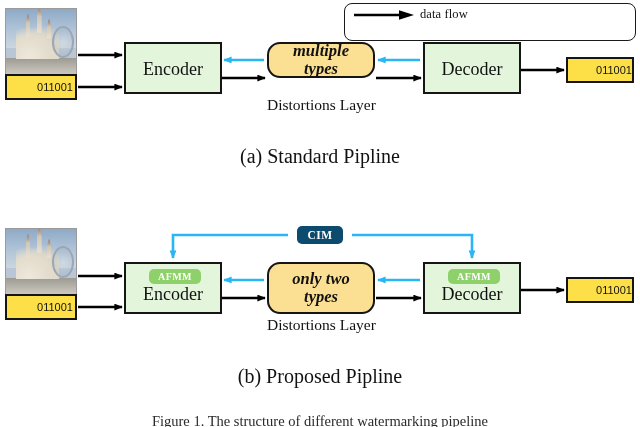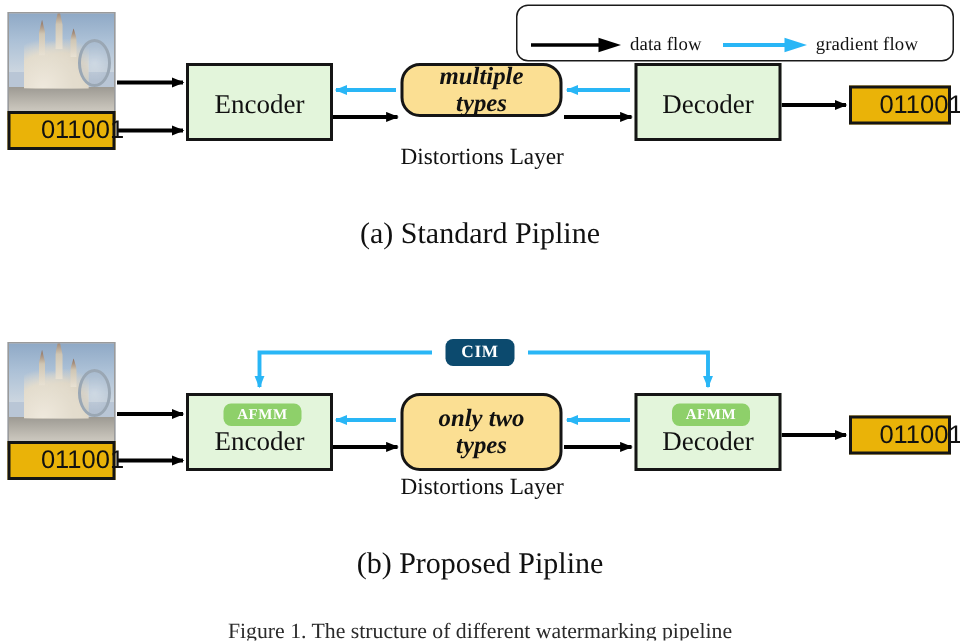--- a/index.html
+++ b/index.html
@@ -25,21 +25,21 @@
   .legend {
     position: absolute;
     left: 344px;
     top: 3px;
     width: 292px;
     height: 27px;
     border: 1.6px solid #1a1a1a;
     border-radius: 8px;
     background: #ffffff;
     display: flex;
-    align-items: flex-start;
+    align-items: flex-end;
     box-sizing: border-box;
     padding: 18px 8px;
   }
   .legend-item {
     display: flex;
     align-items: center;
     gap: 5px;
   }
   .legend-label {
     font-size: 12.5px;
@@ -75,24 +75,24 @@
     border: 2.2px solid #151515;
     border-radius: 13px;
     font-style: italic;
     font-weight: bold;
     font-size: 16.5px;
     line-height: 1.12;
     text-align: center;
   }
 
   .bits-box {
-    background: #eab308;
+    background: #fde047;
     border: 2.2px solid #151515;
     font-family: "Liberation Sans", sans-serif;
-    font-size: 17px;
+    font-size: 11px;
     padding-left: 28px;
   }
 
   .dist-caption {
     position: absolute;
     font-size: 15.5px;
     white-space: nowrap;
     text-align: left;
   }
 
@@ -208,27 +208,20 @@
 
   <div class="legend">
     <div class="legend-item">
       <svg width="62" height="12" viewBox="0 0 62 12">
         <line x1="1" y1="6" x2="48" y2="6" stroke="#000000" stroke-width="2.4"></line>
         <polygon points="46,1.2 61,6 46,10.8" fill="#000000"></polygon>
       </svg>
       <span class="legend-label">data flow</span>
     </div>
     <div class="legend-gap"></div>
-    <div class="legend-item">
-      <svg width="58" height="12" viewBox="0 0 58 12">
-        <line x1="1" y1="6" x2="44" y2="6" stroke="#29b6f6" stroke-width="2.6"></line>
-        <polygon points="42,1.2 57,6 42,10.8" fill="#29b6f6"></polygon>
-      </svg>
-      <span class="legend-label">gradient flow</span>
-    </div>
   </div>
 
   <div class="panel panel-a">
 
     <svg class="arrows" width="640" height="185" viewBox="0 0 640 185">
       <defs>
         <marker id="ah-black-a" markerWidth="9" markerHeight="9" refX="7.6" refY="3.4" orient="auto" markerUnits="userSpaceOnUse">
           <polygon points="0,0 8.5,3.4 0,6.8" fill="#000000"></polygon>
         </marker>
         <marker id="ah-cyan-a" markerWidth="9" markerHeight="9" refX="7.6" refY="3.4" orient="auto" markerUnits="userSpaceOnUse">

